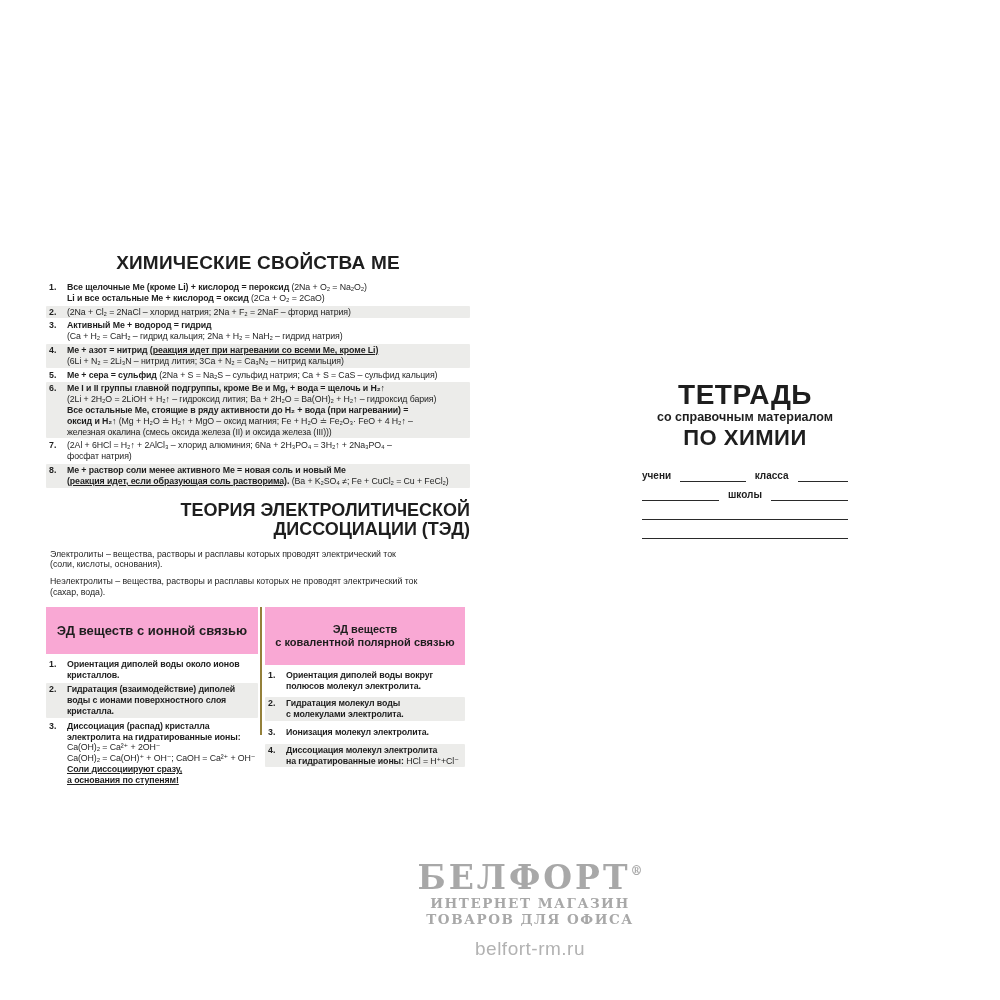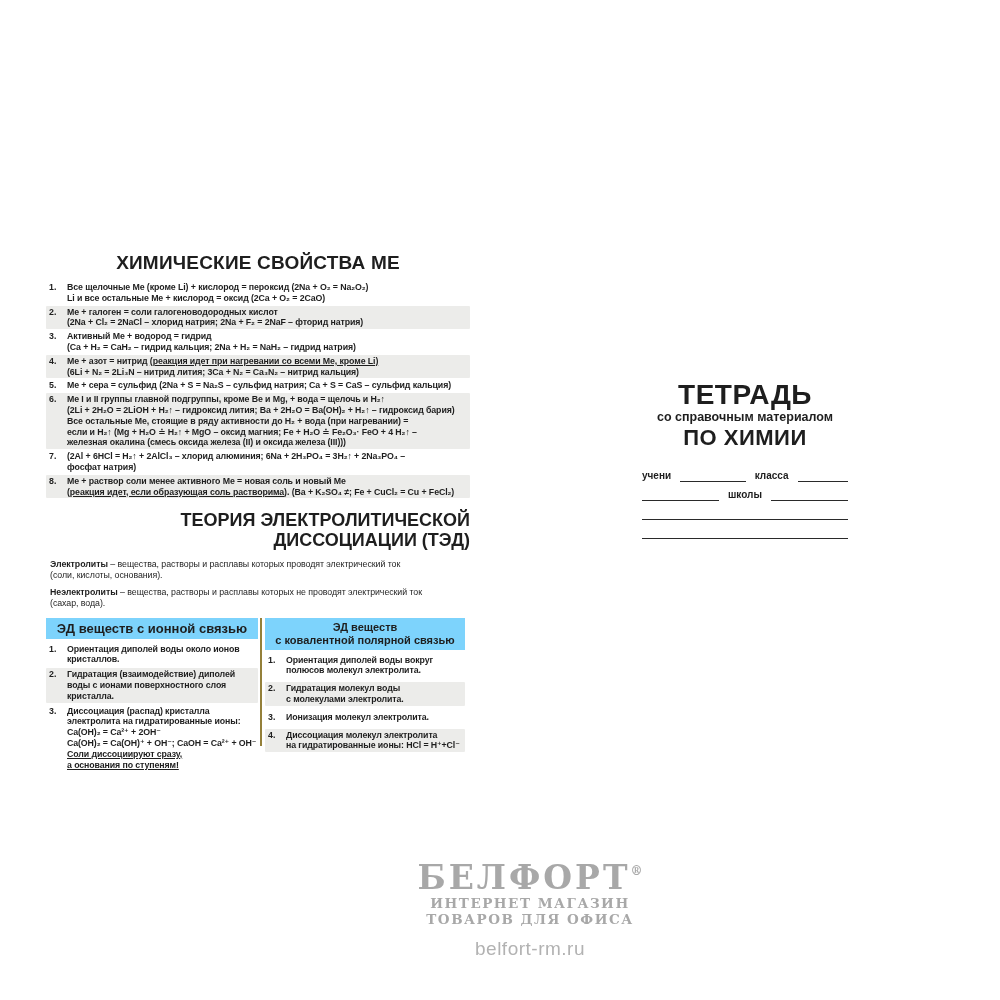--- a/index.html
+++ b/index.html
@@ -1,42 +1,42 @@
 <!DOCTYPE html>
 <html><head>
 <meta charset="utf-8">
 <style>
   html,body{margin:0;padding:0;}
   body{
     width:1000px;height:1000px;background:#ffffff;position:relative;
     font-family:"Liberation Sans","DejaVu Sans",sans-serif;color:#1e1e1e;
     -webkit-font-smoothing:antialiased;
   }
-  .b{font-weight:700;text-align:right;}
+  .b{font-weight:400;text-align:right;}
   .u{text-decoration:underline;}
 
   
   .left-page{position:absolute;left:46px;top:236px;width:424px;}
   .s1-title{font-size:19px;font-weight:700;text-align:center;margin:16px 0 7px 0;letter-spacing:.2px;}
   .list .li{display:flex;gap:4px;padding:1px 4px 1px 3px;margin-bottom:1px;border-radius:1px;}
   .li.shaded{background:#ececea;}
   .num{width:14px;flex:none;font-weight:700;font-size:8.8px;line-height:10.8px;}
   .libody{flex:1;min-width:0;}
   .line{font-size:8.8px;line-height:10.8px;font-weight:600;white-space:nowrap;letter-spacing:-.1px;}
 
   .s2-title{font-size:18px;font-weight:700;text-align:right;line-height:19.5px;margin:13px 0 9px 0;}
   .def{margin-bottom:6px;padding-left:4px;}
   .def .line{font-weight:400;letter-spacing:-.05px;}
 
   .columns{display:flex;margin-top:9px;align-items:flex-start;}
   .col{min-width:0;}
   .colL{width:212px;}
   .colR{width:200px;}
   .divider{width:2px;flex:none;background:#94803a;height:128px;margin:0 3px 0 2px;}
-  .col-head{background:#7dd3fc;font-weight:700;text-align:center;padding:3px 2px;margin-bottom:4px;}
+  .col-head{background:#f9a8d4;font-weight:700;text-align:center;padding:16px 2px;margin-bottom:4px;}
   .colL .col-head{font-size:13px;line-height:15px;}
   .colR .col-head{font-size:11px;line-height:13px;}
   .col .li{padding:1px 3px;margin-bottom:2px;}
   .colR .li{margin-bottom:5px;}
   .col .line{white-space:nowrap;}
 
   
   .cover{position:absolute;left:642px;top:381px;width:206px;text-align:center;}
   .cover-title{font-size:28px;line-height:28px;font-weight:700;letter-spacing:.5px;}
   .cover-sub{font-size:12.5px;font-weight:700;line-height:14px;margin-top:1px;}
@@ -62,21 +62,20 @@
       <div class="li">
         <span class="num">1.</span>
         <div class="libody">
           <div class="line"><span>Все щелочные Ме (кроме Li) + кислород = пероксид </span><span class="b ">(2Na + O₂ = Na₂O₂)</span></div>
           <div class="line"><span>Li и все остальные Ме + кислород = оксид </span><span class="b ">(2Ca + O₂ = 2CaO)</span></div>
         </div>
       </div>
       <div class="li shaded">
         <span class="num">2.</span>
         <div class="libody">
-          <div class="line"><span>Ме + галоген = соли галогеноводородных кислот</span></div>
           <div class="line"><span class="b ">(2Na + Cl₂ = 2NaCl – хлорид натрия; 2Na + F₂ = 2NaF – фторид натрия)</span></div>
         </div>
       </div>
       <div class="li">
         <span class="num">3.</span>
         <div class="libody">
           <div class="line"><span>Активный Ме + водород = гидрид</span></div>
           <div class="line"><span class="b ">(Ca + H₂ = CaH₂ – гидрид кальция; 2Na + H₂ = NaH₂ – гидрид натрия)</span></div>
         </div>
       </div>
@@ -92,21 +91,21 @@
         <div class="libody">
           <div class="line"><span>Ме + сера = сульфид </span><span class="b ">(2Na + S = Na₂S – сульфид натрия; Ca + S = CaS – сульфид кальция)</span></div>
         </div>
       </div>
       <div class="li shaded">
         <span class="num">6.</span>
         <div class="libody">
           <div class="line"><span>Ме I и II группы главной подгруппы, кроме Be и Mg, + вода = щелочь и H₂↑</span></div>
           <div class="line"><span class="b ">(2Li + 2H₂O = 2LiOH + H₂↑ – гидроксид лития; Ba + 2H₂O = Ba(OH)₂ + H₂↑ – гидроксид бария)</span></div>
           <div class="line"><span>Все остальные Ме, стоящие в ряду активности до H₂ + вода (при нагревании) =</span></div>
-          <div class="line"><span>если и H₂↑ </span><span class="b ">(Mg + H₂O ≐ H₂↑ + MgO – оксид магния; Fe + H₂O ≐ Fe₂O₃· FeO + 4 H₂↑ –</span></div>
+          <div class="line"><span>оксид и H₂↑ </span><span class="b ">(Mg + H₂O ≐ H₂↑ + MgO – оксид магния; Fe + H₂O ≐ Fe₂O₃· FeO + 4 H₂↑ –</span></div>
           <div class="line"><span class="b ">железная окалина (смесь оксида железа (II) и оксида железа (III)))</span></div>
         </div>
       </div>
       <div class="li">
         <span class="num">7.</span>
         <div class="libody">
           <div class="line"><span class="b ">(2Al + 6HCl = H₂↑ + 2AlCl₃ – хлорид алюминия; 6Na + 2H₃PO₄ = 3H₂↑ + 2Na₃PO₄ –</span></div>
           <div class="line"><span class="b ">фосфат натрия)</span></div>
         </div>
       </div>

